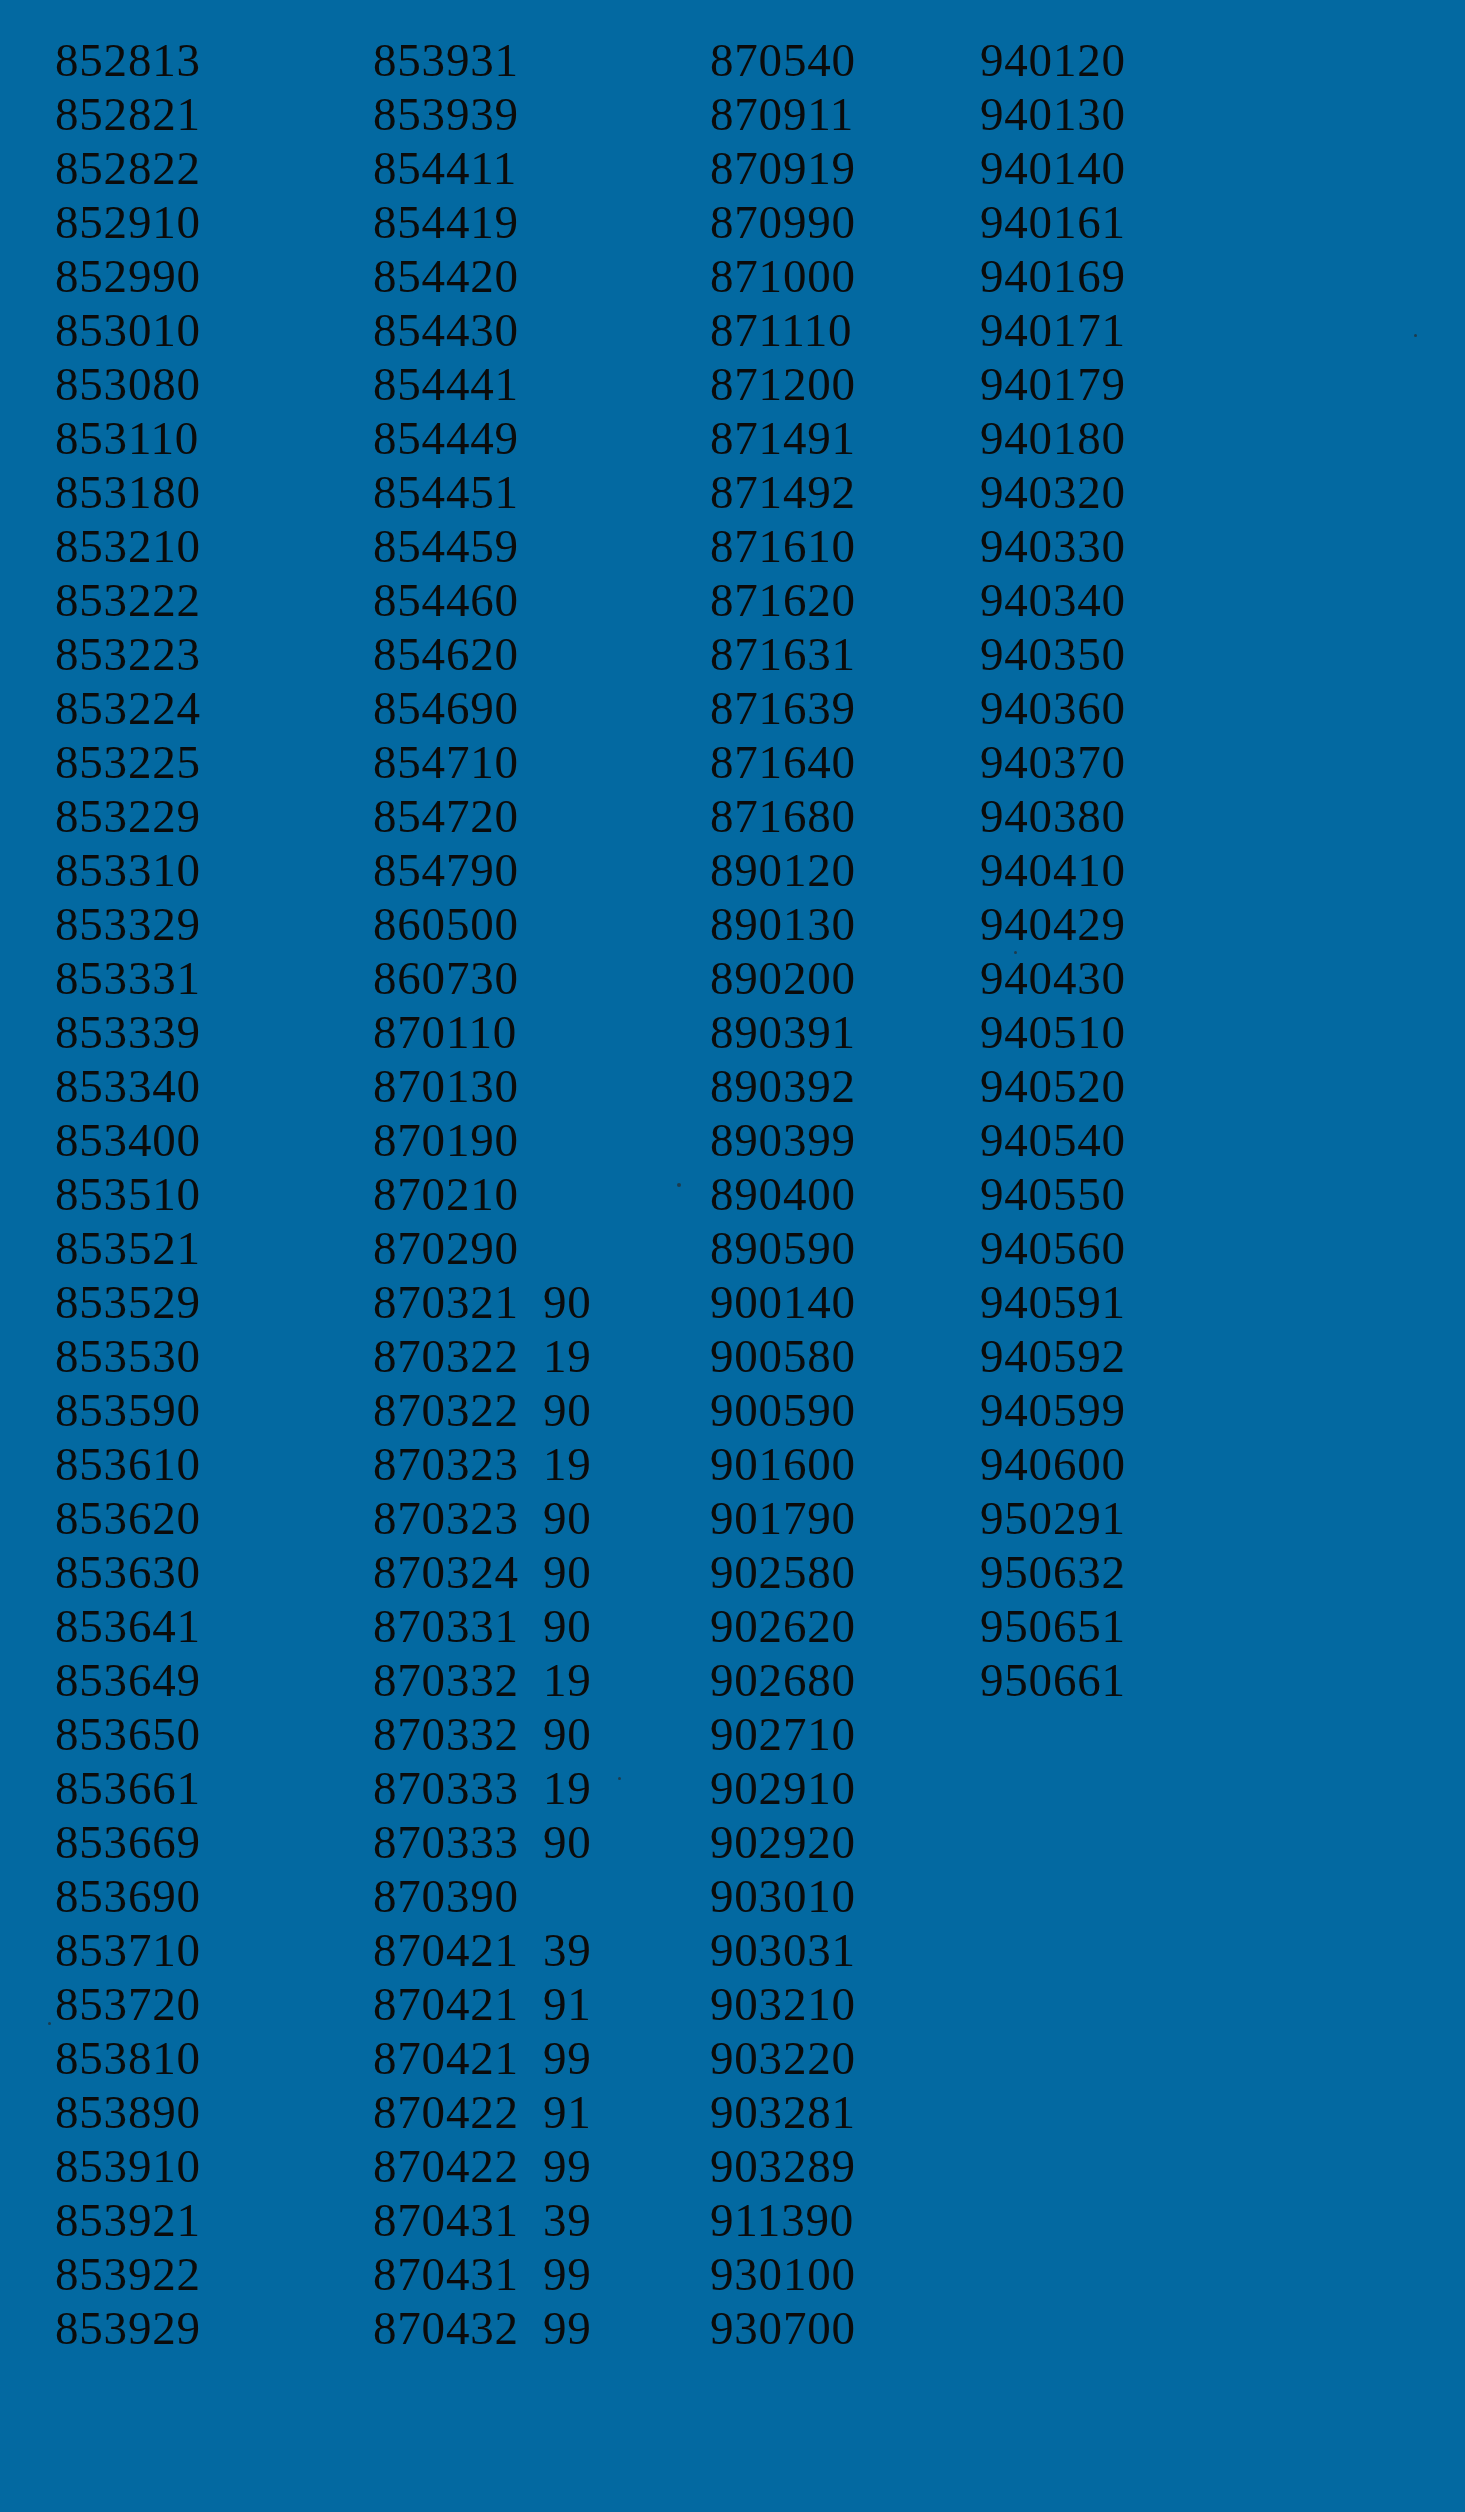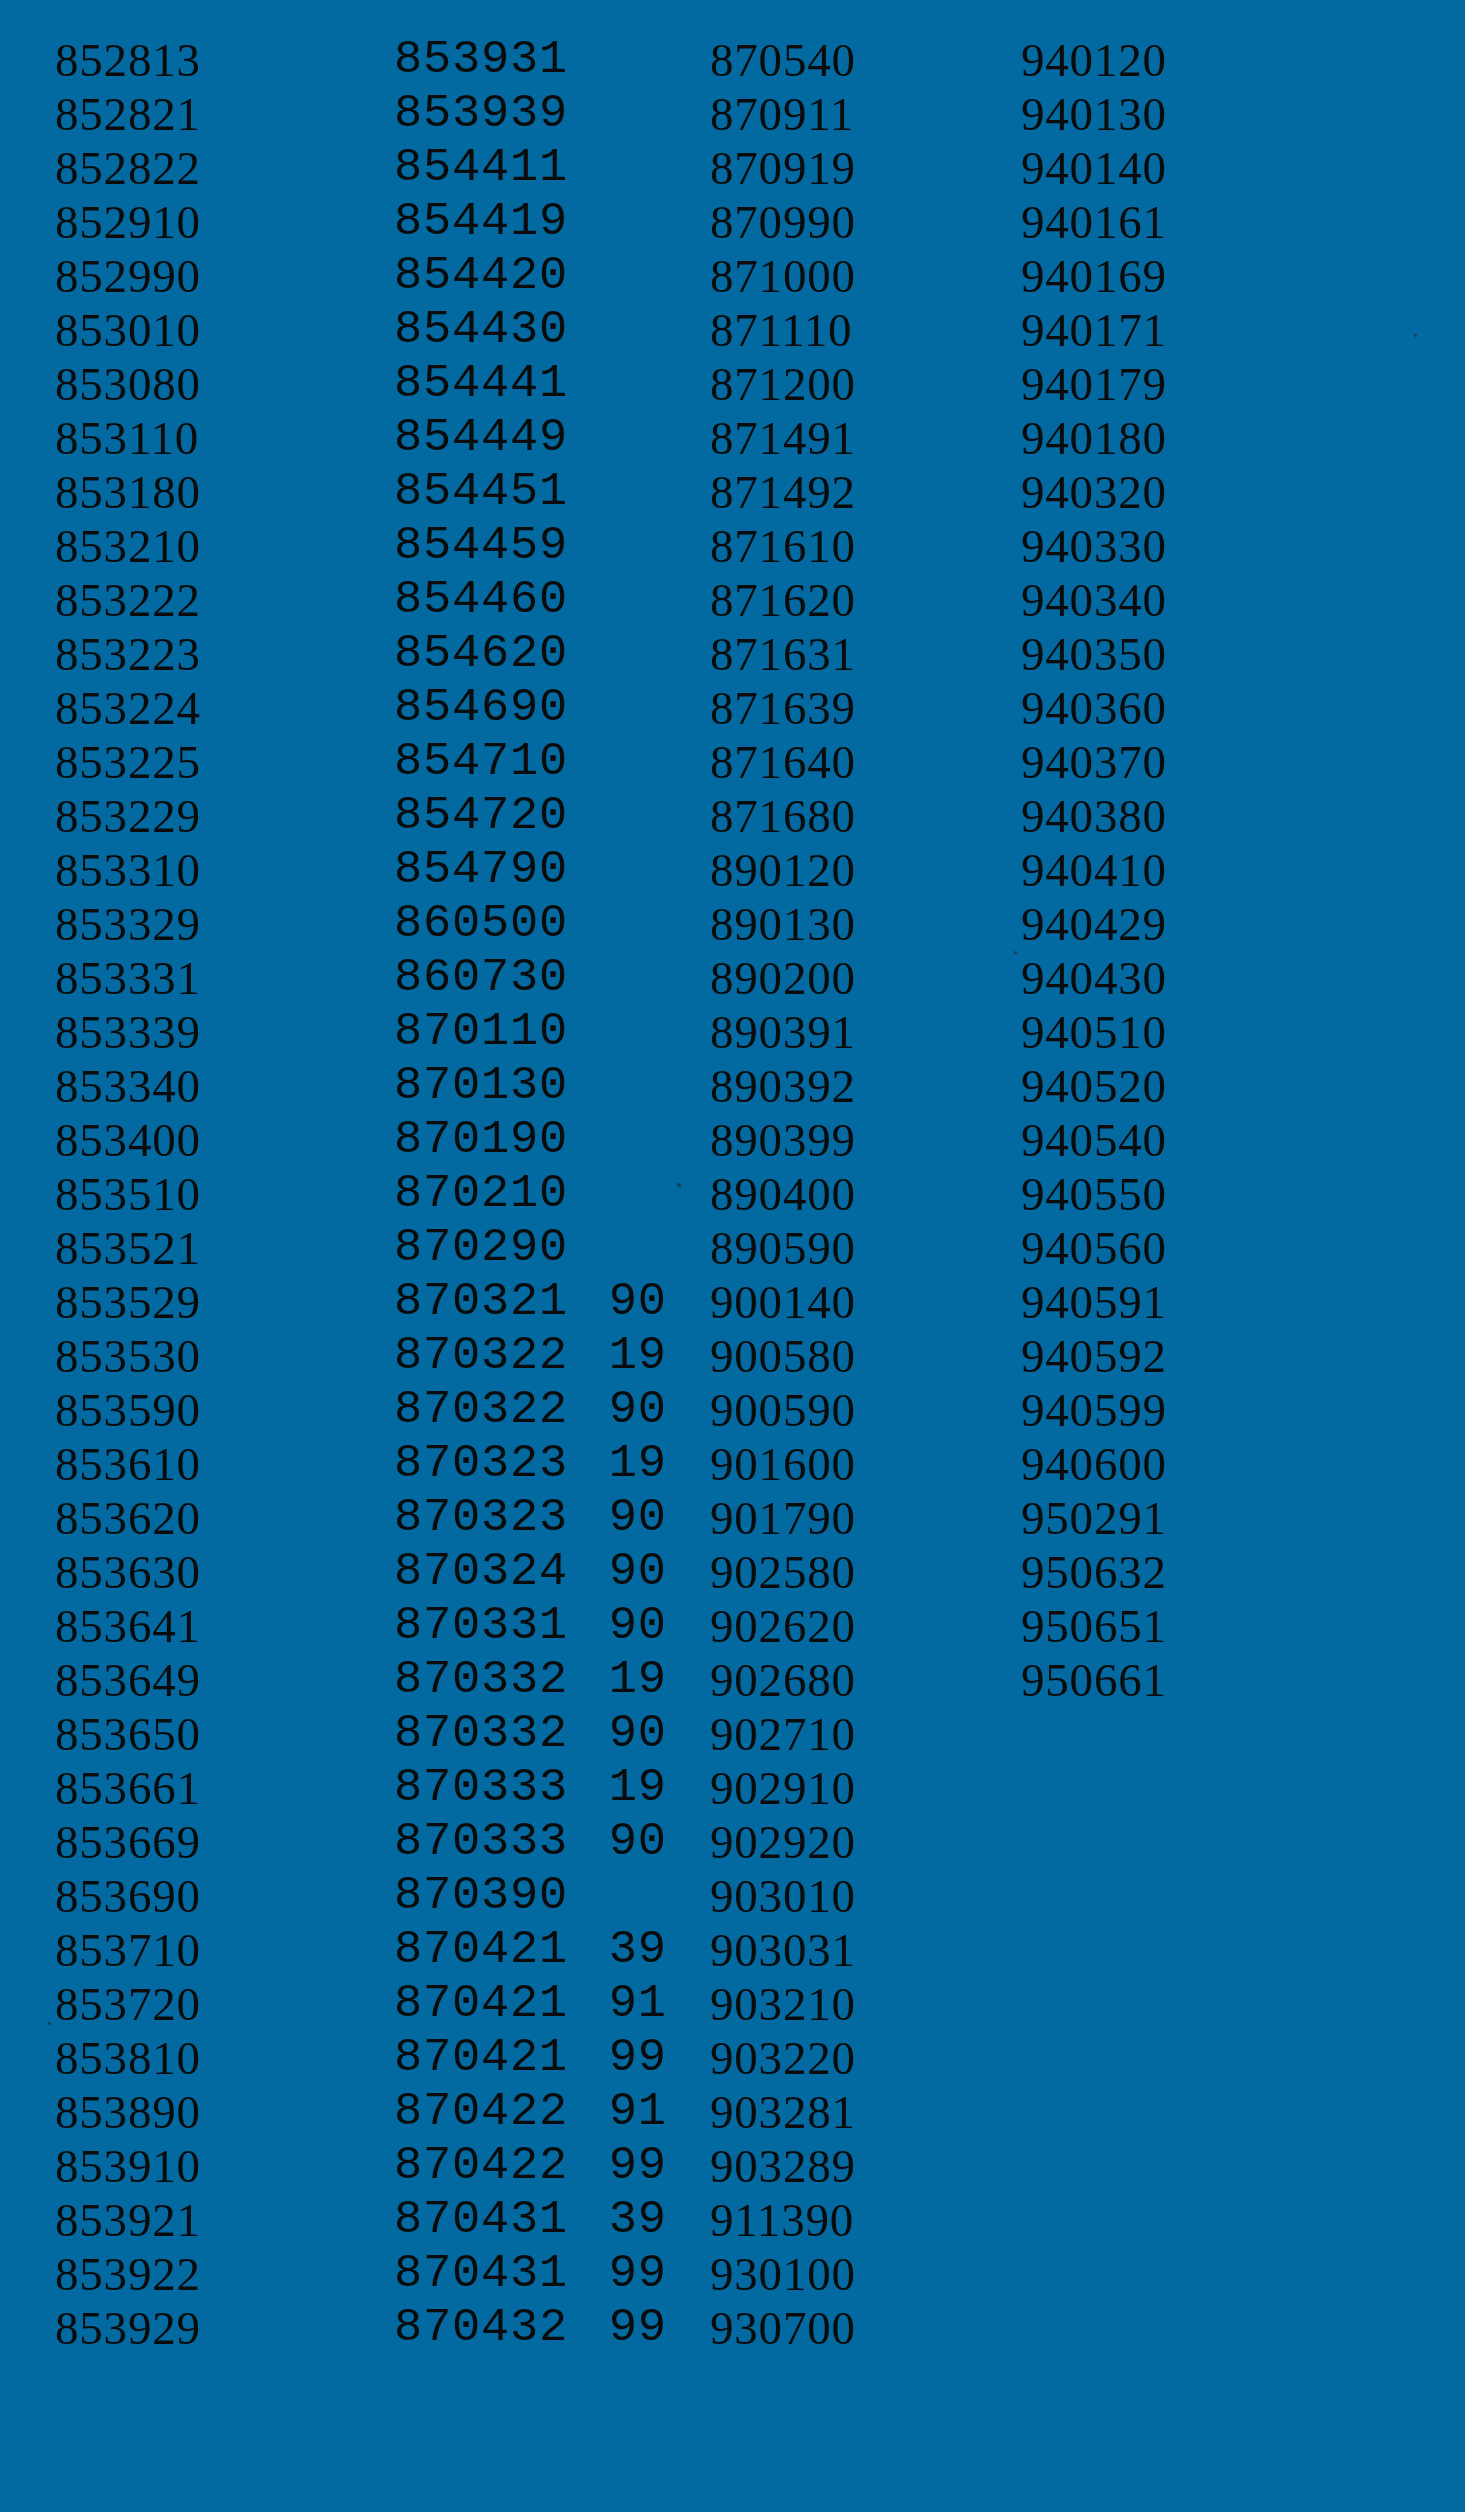--- a/index.html
+++ b/index.html
@@ -22,23 +22,23 @@
     color: #0b0b0b;
   }
   .code-column .code-row {
     font-size: 47px;
     line-height: 54px;
     letter-spacing: 0.8px;
     word-spacing: 11.6px;
     font-weight: 500;
   }
   .col-1 { left: 55px;  }
-  .col-2 { left: 394px; font-family: Liberation Mono, monospace; }
+  .col-2 { left: 373px; }
   .col-3 { left: 710px; }
-  .col-4 { left: 1021px;}
+  .col-4 { left: 980px;}
   .speck {
     position: absolute;
     background: #2a2a2a;
     border-radius: 50%;
     width: 4.1px;
     height: 4.1px;
     opacity: .7;
   }
 </style>
 </head>

